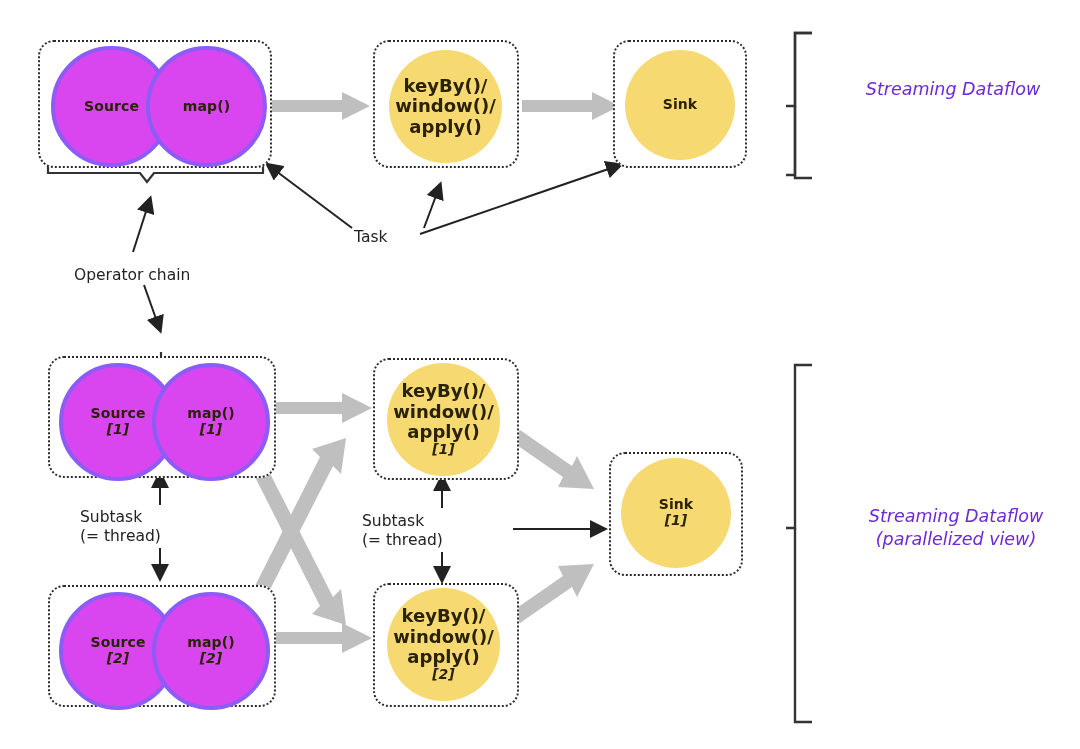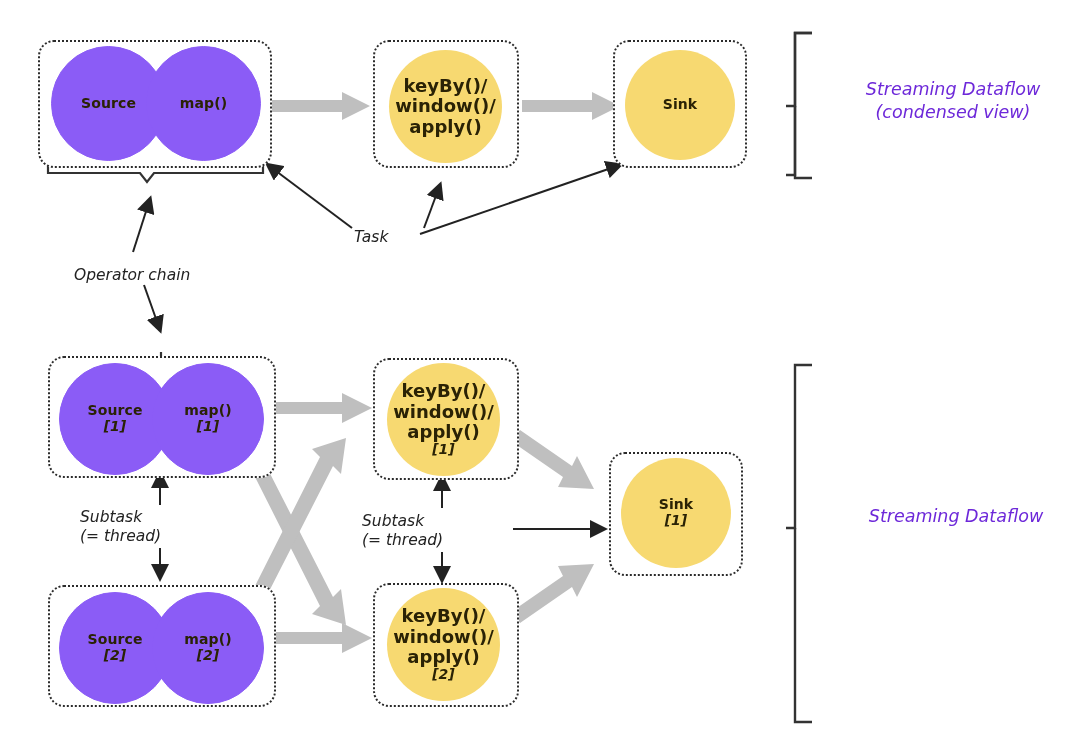--- a/index.html
+++ b/index.html
@@ -2,29 +2,29 @@
 <html><head>
 <meta charset="utf-8">
 <style>
   html,body{margin:0;padding:0;background:#ffffff;}
   body{font-family:"DejaVu Sans",sans-serif;}
   #stage{position:relative;width:1080px;height:749px;background:#ffffff;overflow:hidden;}
   #svgLayer{position:absolute;left:0;top:0;width:1080px;height:749px;}
 
   .task-box{position:absolute;border:2.5px dotted #2b2b2b;border-radius:16px;background:#ffffff;box-sizing:border-box;}
 
-  .op-circle{position:absolute;border-radius:50%;background:#8b5cf6;border:1px solid #8b5cf6;
+  .op-circle{position:absolute;border-radius:50%;background:#d946ef;border:4px solid #8b5cf6;
              display:flex;flex-direction:column;align-items:center;justify-content:center;
              color:#2a2205;text-align:center;line-height:1.12;}
   .op-circle.nobord{border:none;background:#F7D971;}
   .op-label{font-size:14px;font-weight:600;letter-spacing:.1px;white-space:nowrap;}
   .op-sub{font-size:14px;font-weight:700;font-style:italic;}
   .op-small{font-size:18px;font-weight:600;white-space:nowrap;}
 
-  .anno{position:absolute;font-style:italic;color:#222;font-size:15.5px;white-space:nowrap;}
+  .anno{position:absolute;color:#222;font-size:15.5px;white-space:nowrap;}
   .anno.cen{text-align:left;line-height:1.25;}
   .side-label{position:absolute;font-style:italic;color:#6d28d9;font-size:17.5px;text-align:center;line-height:1.3;}
 </style>
 </head>
 <body>
 
 <div id="stage">
 
   <svg id="svgLayer" viewBox="0 0 1080 749">
     <defs>
@@ -139,21 +139,20 @@
   </div>
   <div class="op-circle nobord" style="left:625px;top:50px;width:110px;height:110px;">
     <span class="op-label">Sink</span>
   </div>
 
   <div class="anno" style="left:74px;top:266px;">Operator chain</div>
   <div class="anno" style="left:354px;top:228px;">Task</div>
 
   <div class="side-label" style="left:838px;top:78px;width:230px;">
     <div>Streaming Dataflow</div>
-    <div>(condensed view)</div>
   </div>
 
   <div class="task-box" style="left:48px;top:356px;width:228px;height:122px;">
   </div>
   <div class="op-circle" style="left:59px;top:363px;width:110px;height:110px;">
     <span class="op-label">Source</span>
     <span class="op-sub">[1]</span>
   </div>
   <div class="op-circle" style="left:152px;top:363px;width:110px;height:110px;">
     <span class="op-label">map()</span>
@@ -200,15 +199,16 @@
     <div>Subtask</div>
     <div>(= thread)</div>
   </div>
   <div class="anno cen" style="left:362px;top:512px;width:160px;">
     <div>Subtask</div>
     <div>(= thread)</div>
   </div>
 
   <div class="side-label" style="left:838px;top:505px;width:236px;">
     <div>Streaming Dataflow</div>
+    <div>(parallelized view)</div>
   </div>
 
 </div>
 
 </body></html>

